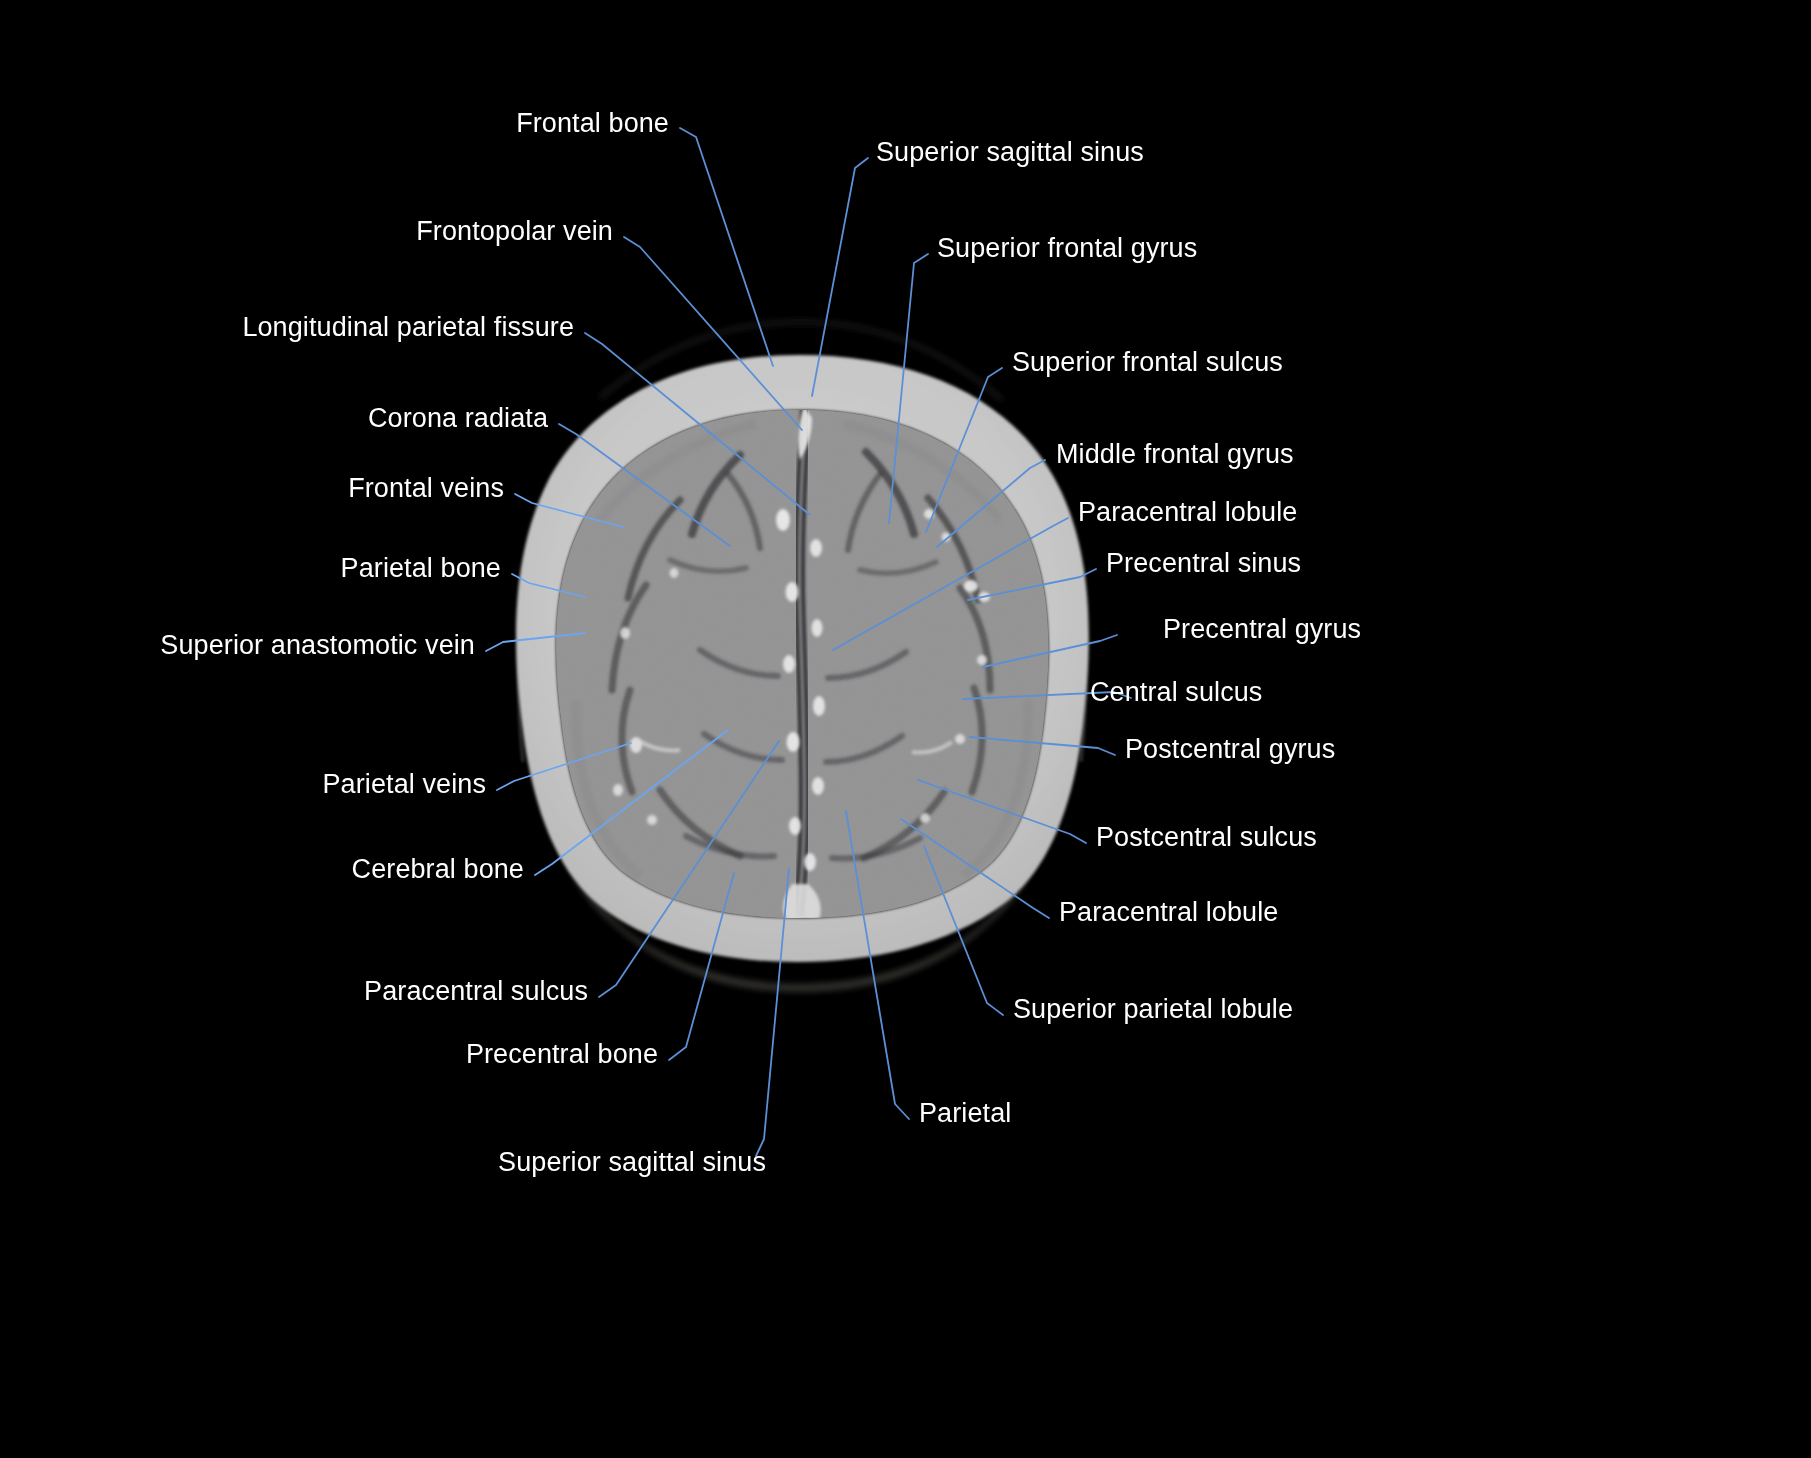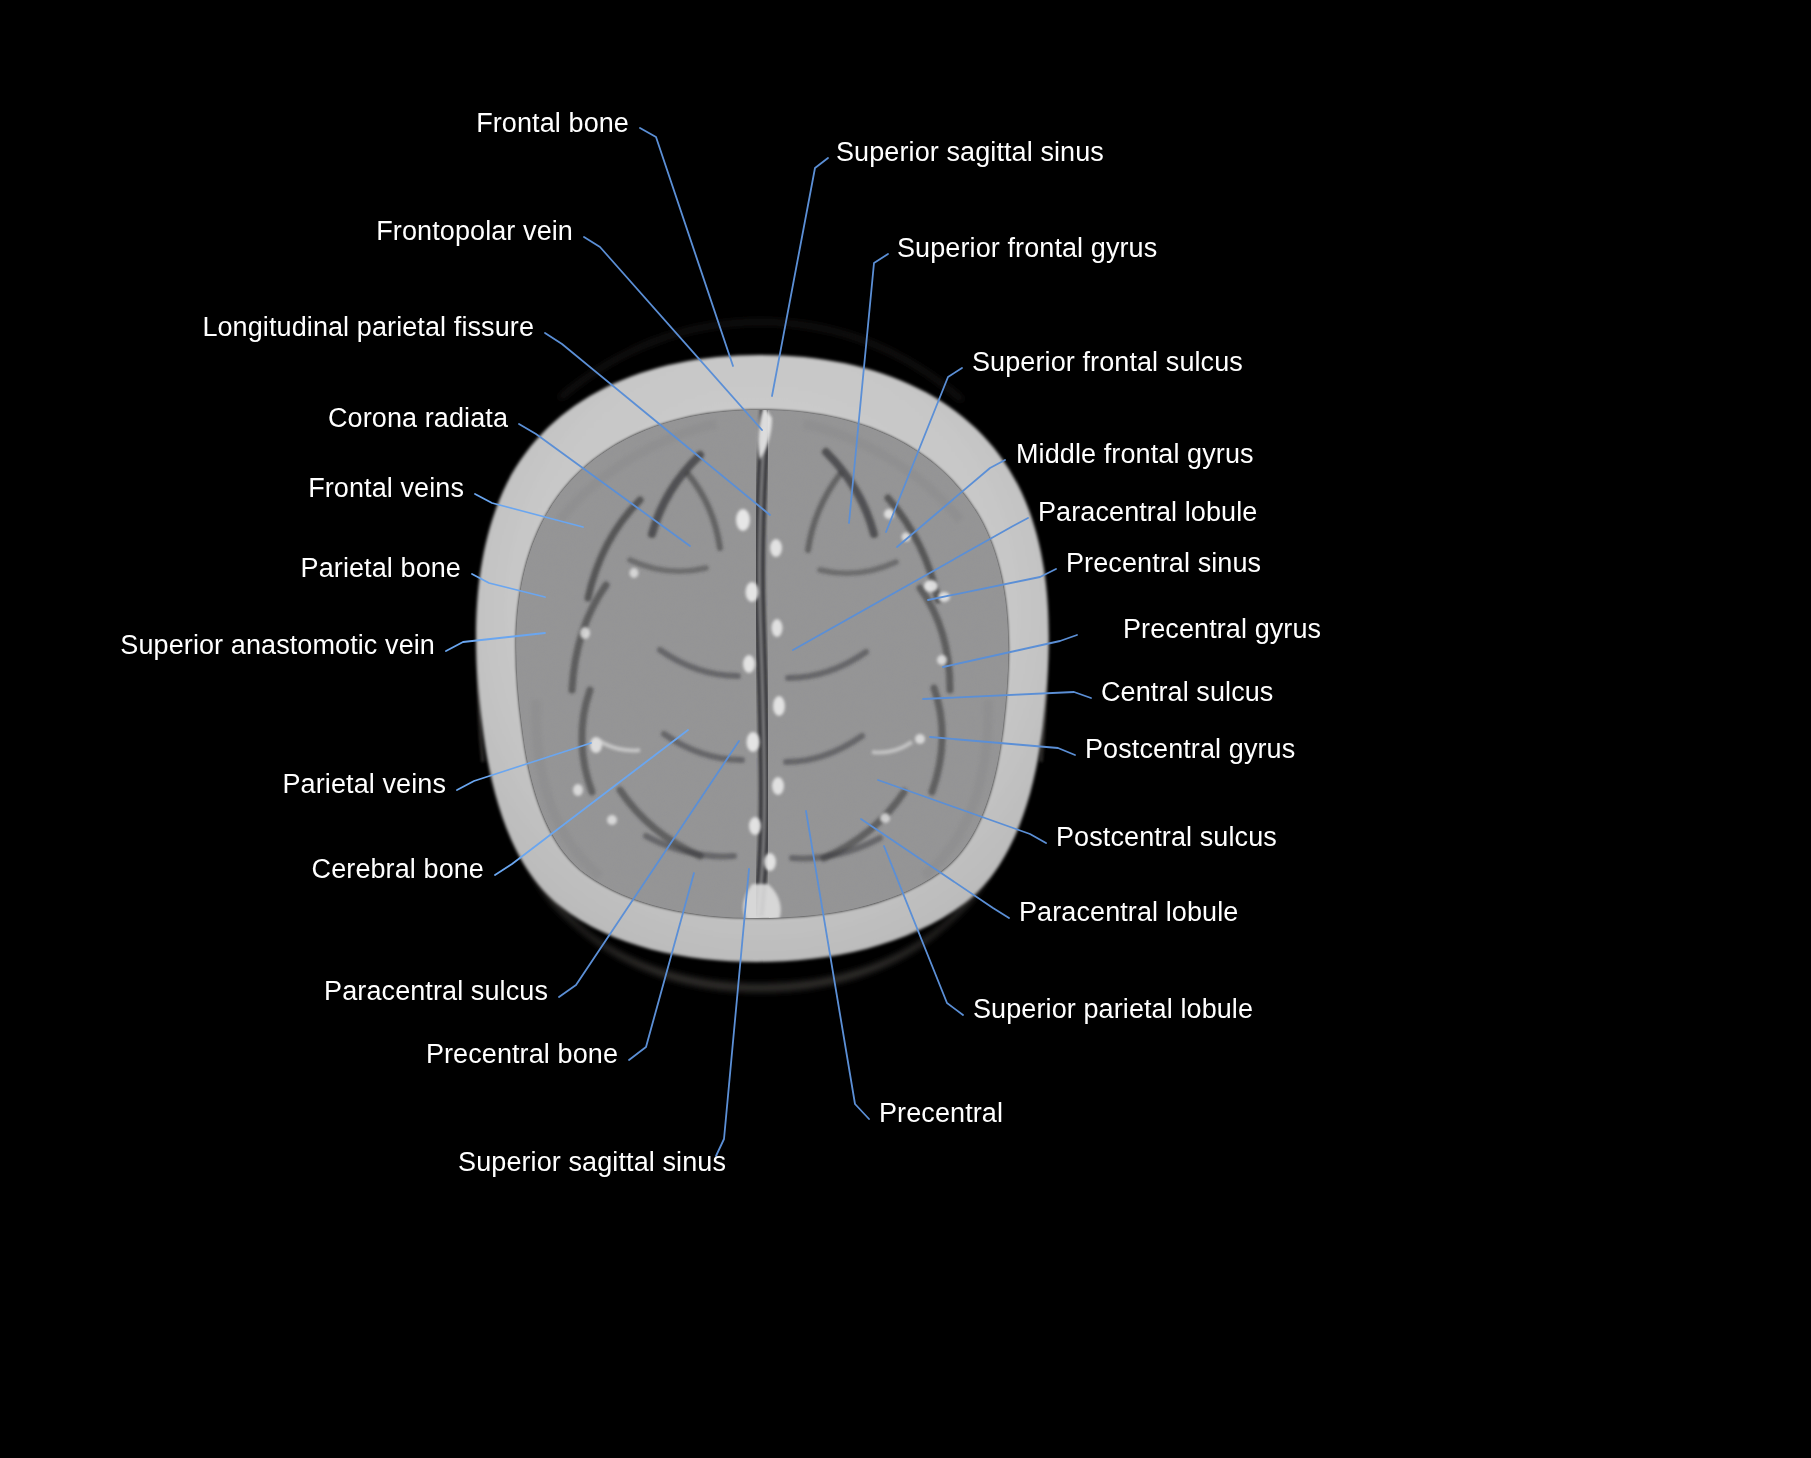--- a/index.html
+++ b/index.html
@@ -12,20 +12,21 @@
     width: 1811px;
     height: 1458px;
     overflow: hidden;
     font-family: "Liberation Sans", sans-serif;
   }
   #stage {
     position: relative;
     width: 1488px;
     height: 1458px;
     background: #000000;
+    margin-left: 40px;
   }
   #figure-svg {
     position: absolute;
     left: 0;
     top: 0;
     width: 1811px;
     height: 1458px;
     display: block;
   }
   .anno-label {
@@ -215,25 +216,25 @@
   <div class="anno-label right-align" style="left:534px; top:327px;">Longitudinal parietal fissure</div>
   <div class="anno-label left-align" style="left:972px; top:362px;">Superior frontal sulcus</div>
   <div class="anno-label right-align" style="left:508px; top:418px;">Corona radiata</div>
   <div class="anno-label left-align" style="left:1016px; top:454px;">Middle frontal gyrus</div>
   <div class="anno-label right-align" style="left:464px; top:488px;">Frontal veins</div>
   <div class="anno-label left-align" style="left:1038px; top:512px;">Paracentral lobule</div>
   <div class="anno-label right-align" style="left:461px; top:568px;">Parietal bone</div>
   <div class="anno-label left-align" style="left:1066px; top:563px;">Precentral sinus</div>
   <div class="anno-label left-align" style="left:1123px; top:629px;">Precentral gyrus</div>
   <div class="anno-label right-align" style="left:435px; top:645px;">Superior anastomotic vein</div>
-  <div class="anno-label left-align" style="left:1101px; top:692px;">Central sulcus</div>
+  <div class="anno-label left-align" style="left:1050px; top:692px;">Central sulcus</div>
   <div class="anno-label left-align" style="left:1085px; top:749px;">Postcentral gyrus</div>
   <div class="anno-label right-align" style="left:446px; top:784px;">Parietal veins</div>
   <div class="anno-label left-align" style="left:1056px; top:837px;">Postcentral sulcus</div>
   <div class="anno-label right-align" style="left:484px; top:869px;">Cerebral bone</div>
   <div class="anno-label left-align" style="left:1019px; top:912px;">Paracentral lobule</div>
   <div class="anno-label right-align" style="left:548px; top:991px;">Paracentral sulcus</div>
   <div class="anno-label left-align" style="left:973px; top:1009px;">Superior parietal lobule</div>
   <div class="anno-label right-align" style="left:618px; top:1054px;">Precentral bone</div>
-  <div class="anno-label left-align" style="left:879px; top:1113px;">Precentral</div>
+  <div class="anno-label left-align" style="left:879px; top:1113px;">Parietal</div>
   <div class="anno-label right-align" style="left:726px; top:1162px;">Superior sagittal sinus</div>
 
 </div>
 
 </body></html>

